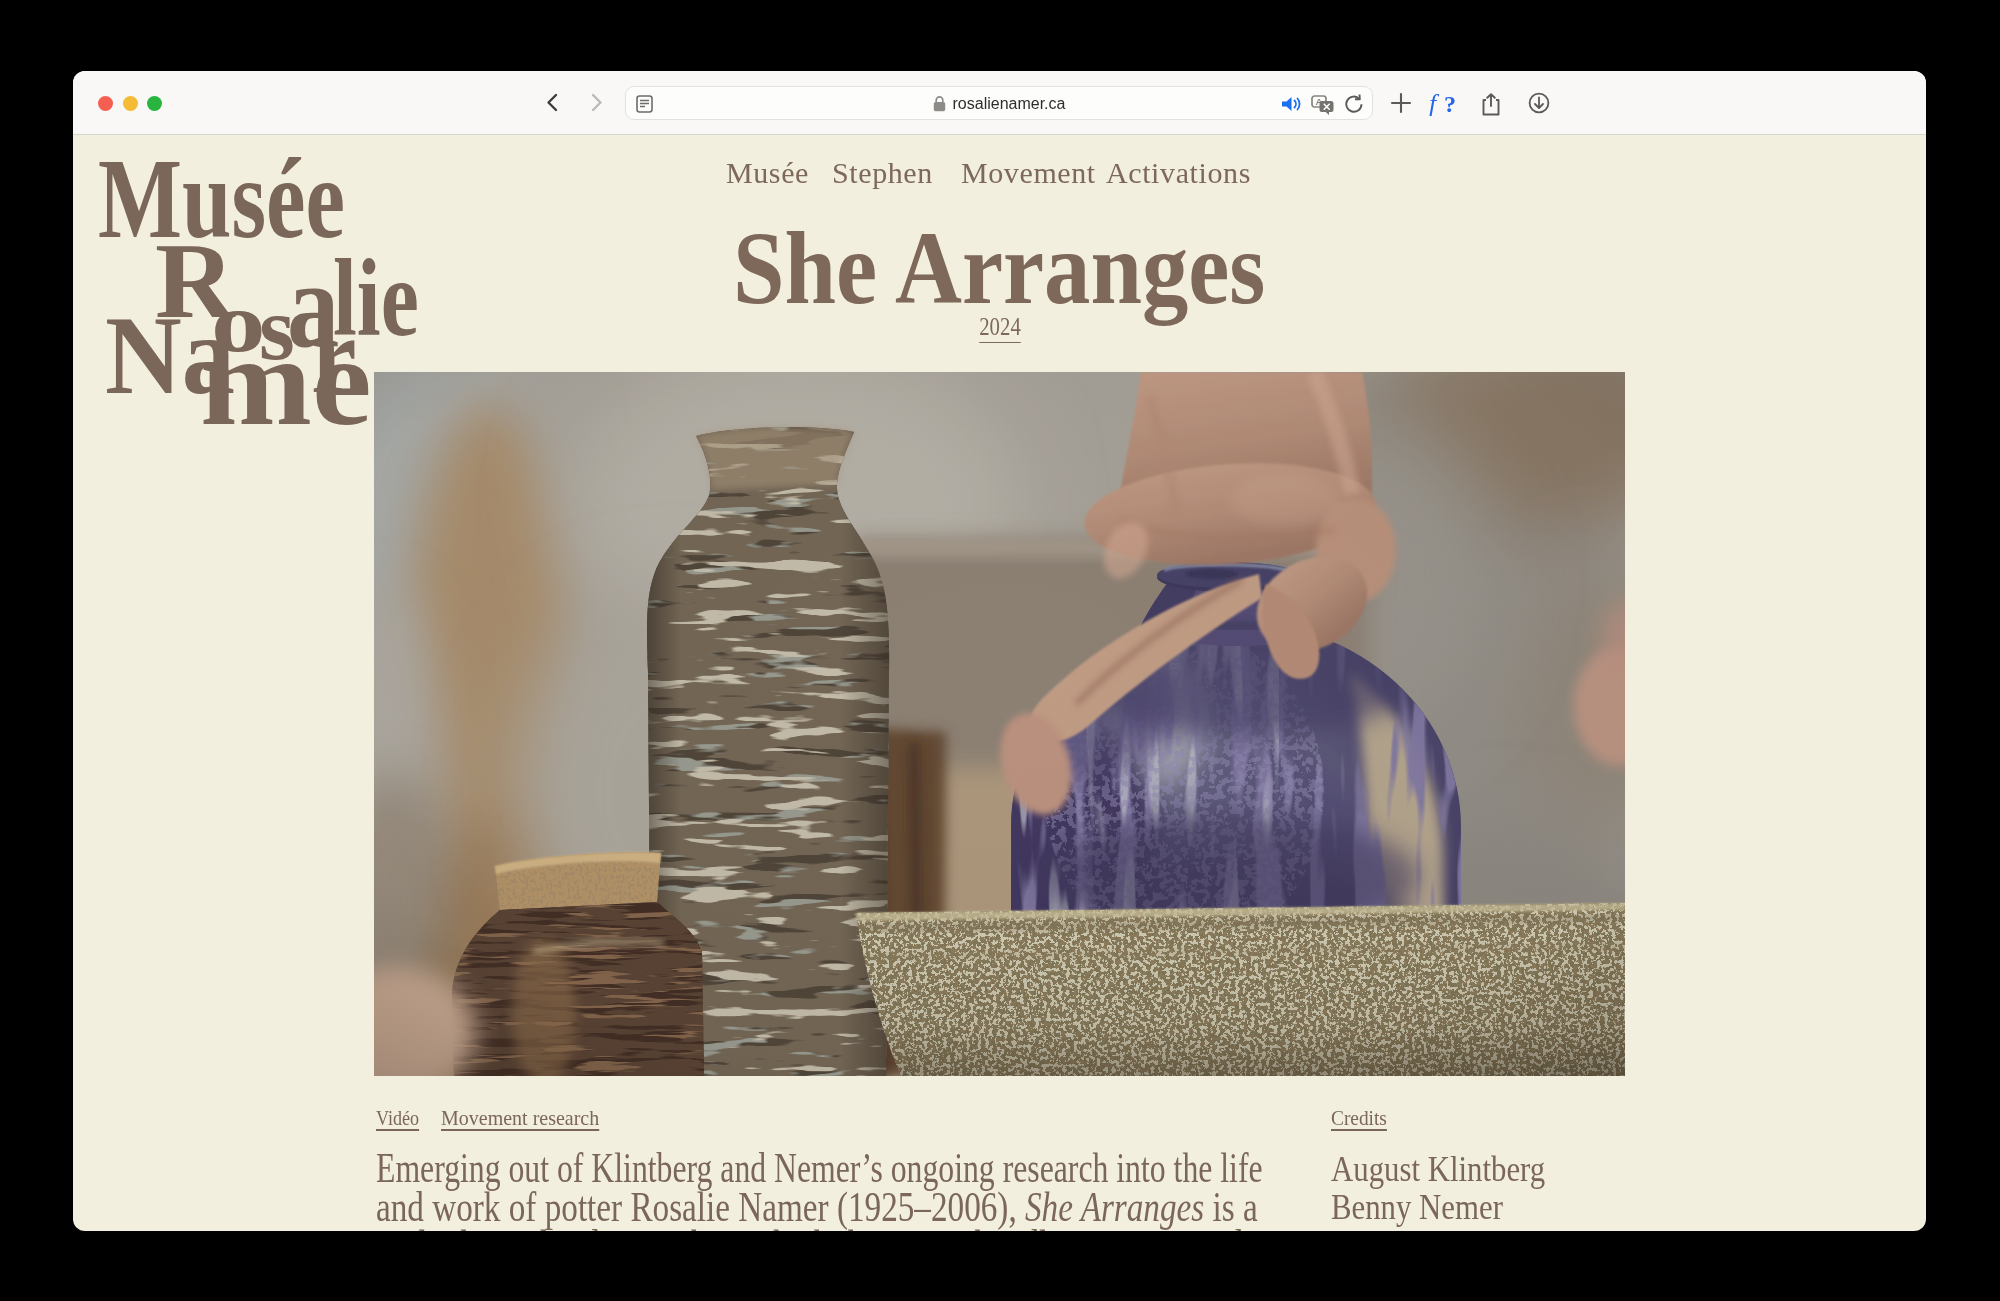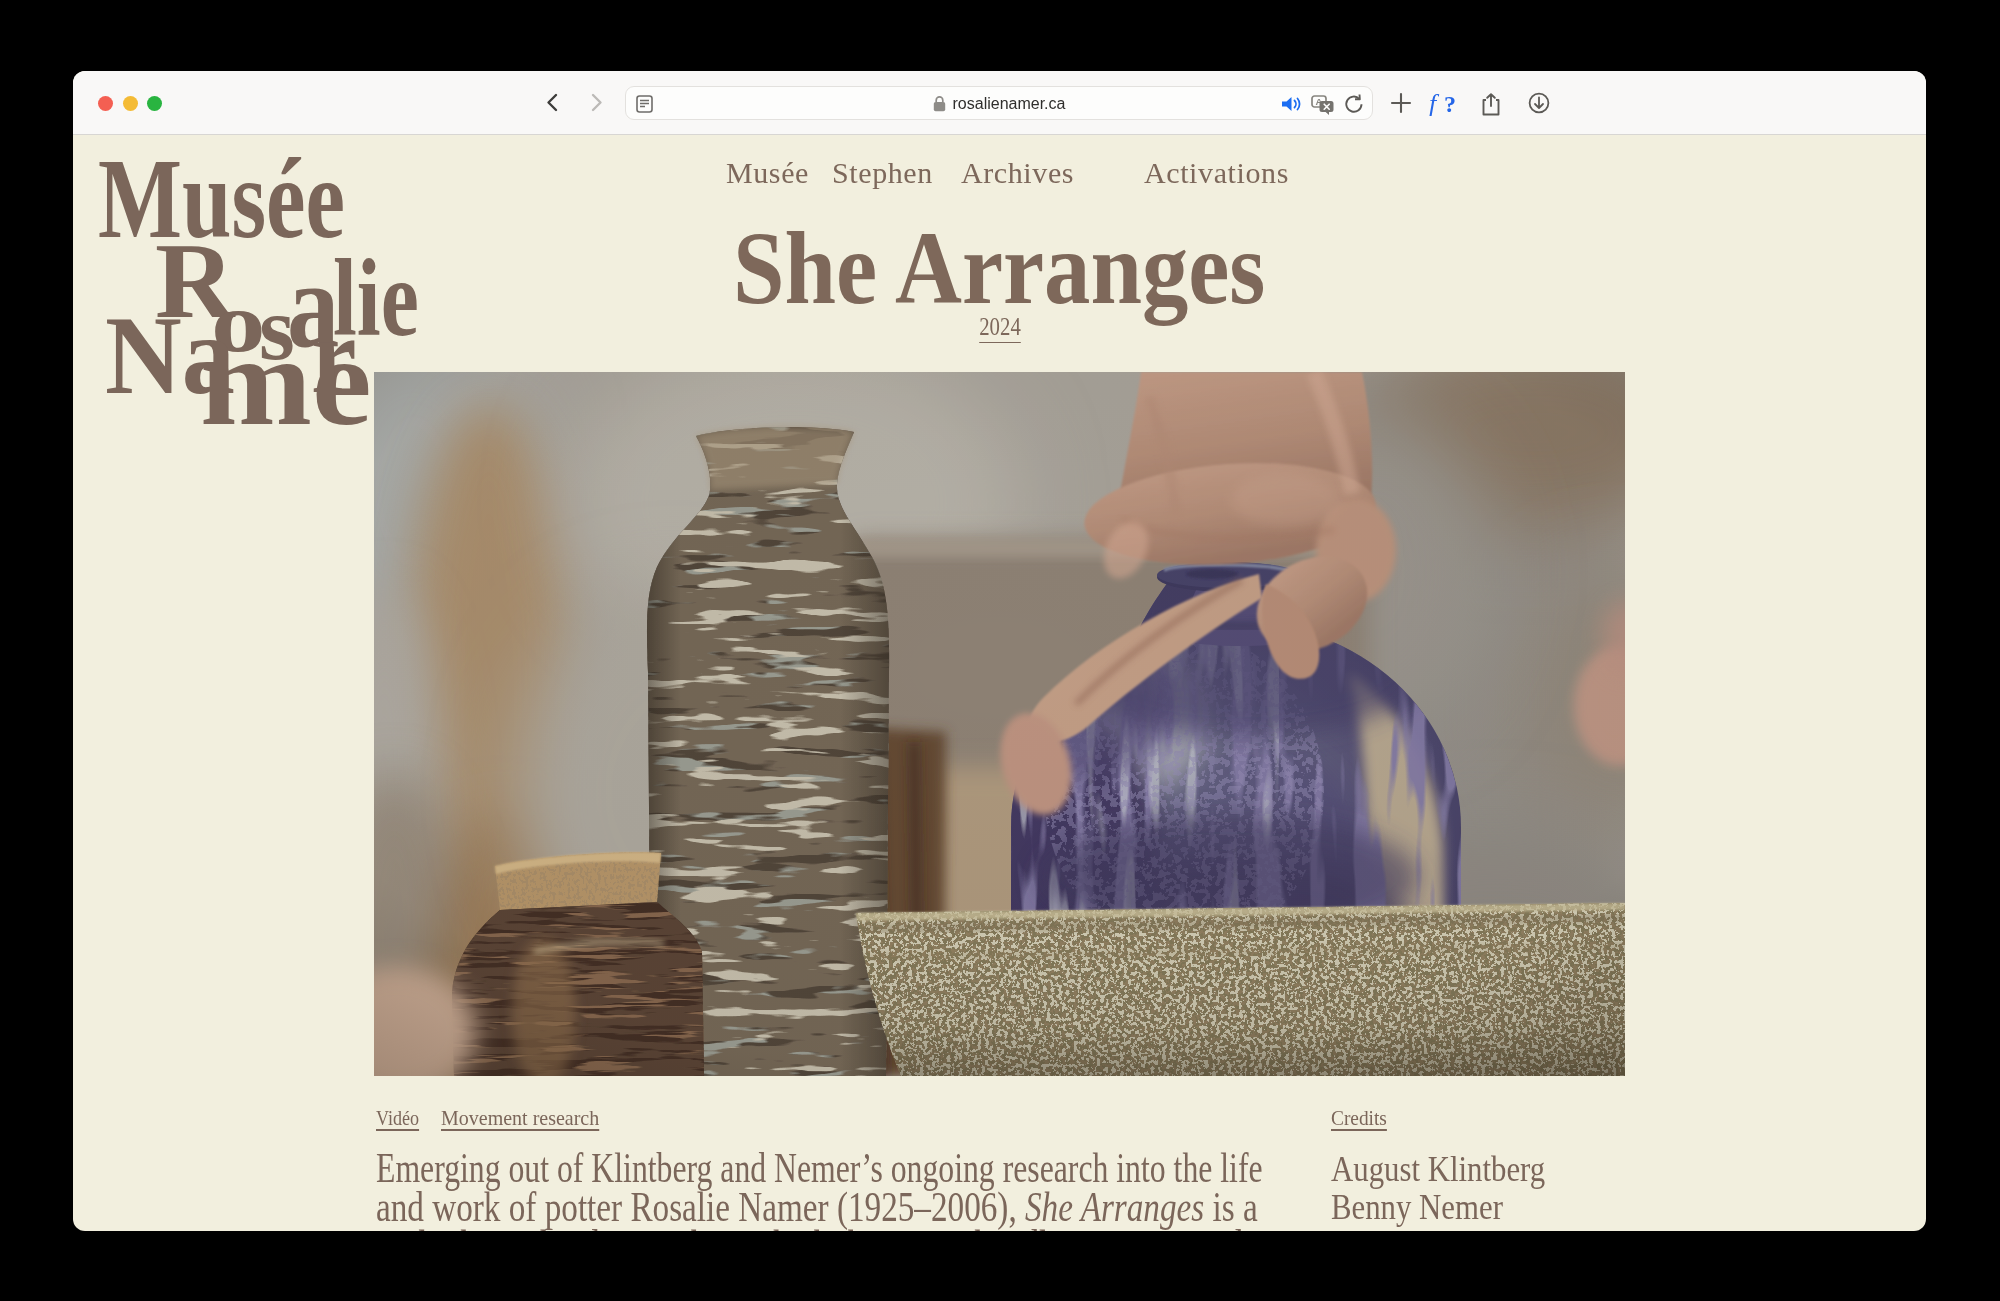--- a/index.html
+++ b/index.html
@@ -93,22 +93,22 @@
   <div class="logoletter" style="left:138px;top:209.7px;font-size:84px;transform:scaleX(1.3)">o</div>
   <div class="logoletter" style="left:186px;top:211px;font-size:92px;">s</div>
   <div class="logoletter" style="left:214px;top:172px;font-size:123px;transform:scaleX(0.85)">a</div>
   <div class="logoletter" style="left:260px;top:171.9px;font-size:110px;transform:scaleX(0.78)">lie</div>
   <div class="logoletter" style="left:32px;top:227.4px;font-size:113px;transform:scaleX(0.94)">Na</div>
   <div class="logoletter" style="left:127px;top:245.8px;font-size:128px;transform:scaleX(1.05)">me</div>
   <div class="logoletter" style="left:238px;top:231px;font-size:108px;transform:scaleX(0.95)">r</div>
 
   <div class="nav" style="left:653px">Musée</div>
   <div class="nav" style="left:759px">Stephen</div>
-  <div class="nav" style="left:888px">Archives</div>
-  <div class="nav" style="left:1071px">Activations</div>
+  <div class="nav" style="left:888px">Movement</div>
+  <div class="nav" style="left:1033px">Activations</div>
 
   <div class="title"><span>She Arranges</span></div>
   <div class="year"><span>2024</span></div>
 
   <div class="photo"><svg id="photosvg" width="1251" height="704" viewBox="0 0 1251 704">
 <defs>
 <filter id="b40" x="-60%" y="-60%" width="220%" height="220%">
             <feGaussianBlur stdDeviation="40"></feGaussianBlur>
           </filter>
 <filter id="b25" x="-60%" y="-60%" width="220%" height="220%">

